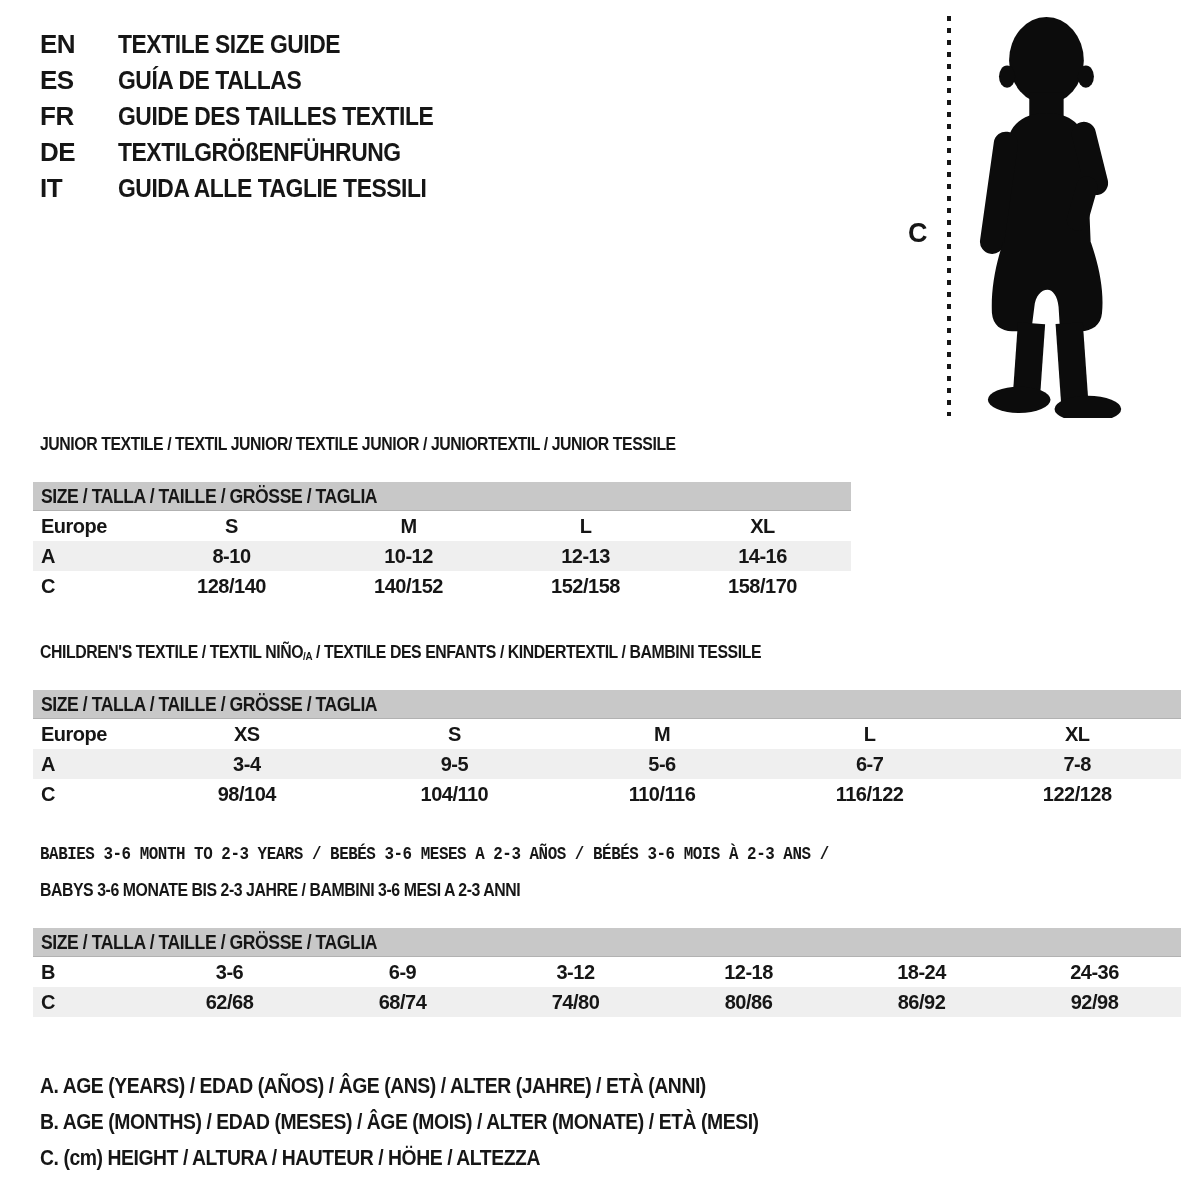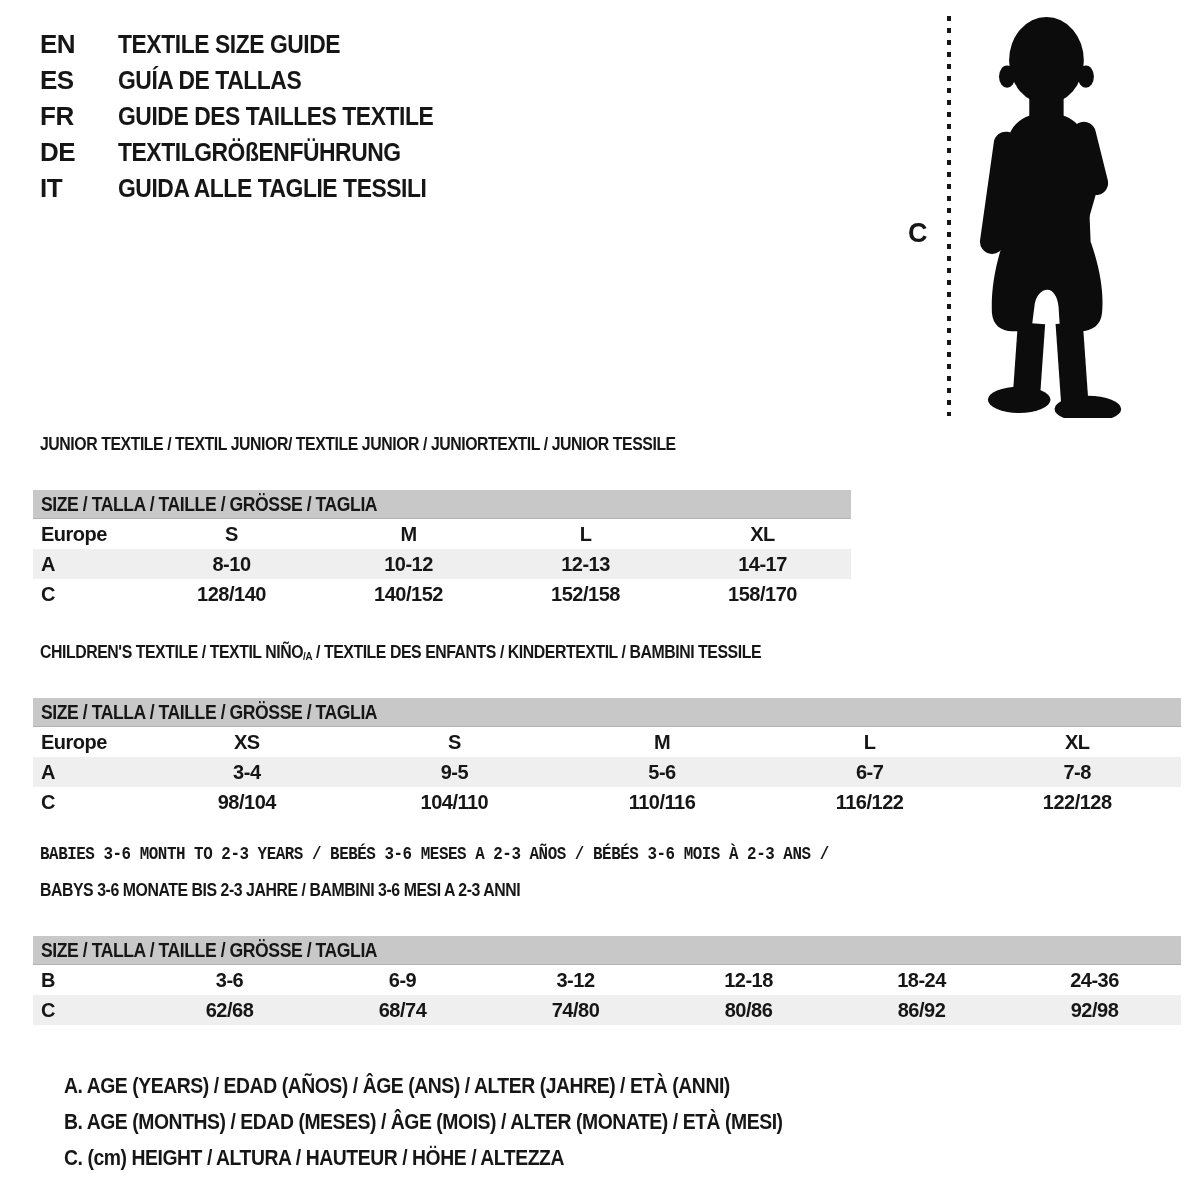--- a/index.html
+++ b/index.html
@@ -33,28 +33,28 @@
   .title-babies1{left:40px;top:844px;font-family:Liberation Mono, monospace;}
   .title-babies2{left:40px;top:880px;}
   .sub{font-size:.62em;vertical-align:-.18em;}
 
   
   .table{position:absolute;}
   .t-junior{left:33px;top:482px;width:818px;}
   .t-children{left:33px;top:690px;width:1148px;}
   .t-babies{left:33px;top:928px;width:1148px;}
   .tbar{height:29px;background:var(--bar);display:flex;align-items:center;
-    padding-left:8px;font-size:20px;border-bottom:1px solid #b2b2b2;margin-top:8px;}
+    padding-left:8px;font-size:20px;border-bottom:1px solid #b2b2b2;}
   .trow{display:flex;height:30px;align-items:center;font-size:20px;}
   .trow.shade{background:var(--alt);}
   .tlabel{width:110px;padding-left:8px;letter-spacing:-.5px;}
   .tcell{flex:1;text-align:center;letter-spacing:-.5px;}
 
   
-  .legend{position:absolute;left:40px;top:1068px;margin-left:24px;}
+  .legend{position:absolute;left:40px;top:1068px;}
   .legend-line{display:flex;align-items:center;height:36px;font-size:22px;}
 </style>
 </head>
 <body>
 
 <div class="page">
 
   <div class="langs">
     <div class="lang-row">
       <span class="lang-code">EN</span>
@@ -111,21 +111,21 @@
           <div class="tcell">S</div>
           <div class="tcell">M</div>
           <div class="tcell">L</div>
           <div class="tcell">XL</div>
         </div>
         <div class="trow shade">
           <div class="tlabel">A</div>
           <div class="tcell">8-10</div>
           <div class="tcell">10-12</div>
           <div class="tcell">12-13</div>
-          <div class="tcell">14-17</div>
+          <div class="tcell">14-16</div>
         </div>
         <div class="trow">
           <div class="tlabel">C</div>
           <div class="tcell">128/140</div>
           <div class="tcell">140/152</div>
           <div class="tcell">152/158</div>
           <div class="tcell">158/170</div>
         </div>
       </div>
   </div>

